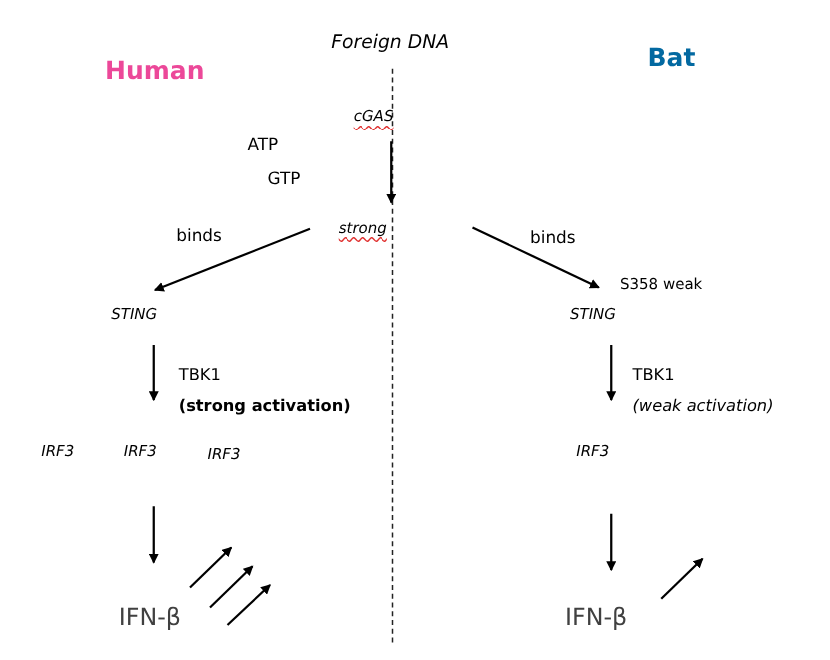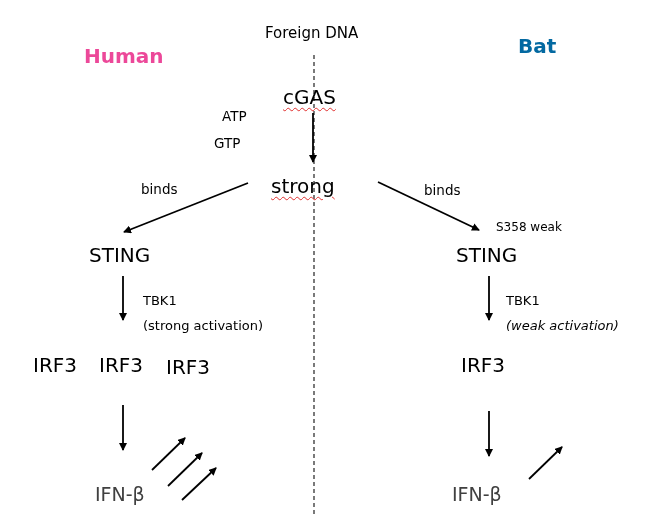--- a/index.html
+++ b/index.html
@@ -1,21 +1,21 @@
 <!DOCTYPE html>
 <html><head>
 <meta charset="utf-8">
 <style>
   html, body { margin: 0; padding: 0; background: #ffffff; }
   body { width: 664px; height: 528px; position: relative; overflow: hidden;
          font-family: "DejaVu Sans", "Liberation Sans", sans-serif; color: #000; }
   .lbl { position: absolute; white-space: nowrap; line-height: 1; }
   .species { font-weight: bold; font-size: 20px; }
-  .top { font-size: 15px; }
-  .node-lg { font-size: 20px; }
+  .top { font-size: 15px; font-style: italic; }
+  .node-lg { font-size: 12px; font-style: italic; }
   .small { font-size: 13.5px; }
   .tiny { font-size: 12px; }
   .mid { font-size: 13px; }
   .ifn { font-size: 19px; color: #404040; }
   .squiggle { text-decoration: underline wavy #e0302f; text-decoration-thickness: 1px; text-underline-offset: 3px; }
   svg#arrows { position: absolute; left: 0; top: 0; }
 </style>
 </head>
 <body>
 
@@ -42,28 +42,28 @@
       <line x1="529" y1="479" x2="562" y2="447" stroke="#000" stroke-width="1.8" marker-end="url(#ah)"></line>
     </g>
 </svg>
 
 <div class="lbl top" style="left:265px; top:26px;">Foreign DNA</div>
 
 <div class="lbl species" style="left: 84px; top: 46px; color: #ec4899;">Human</div>
 <div class="lbl species" style="left: 478px; top: 36px; color: #0369a1; margin-left: 40px;">Bat</div>
 
 <div class="lbl node-lg" style="left:283px; top:87px;"><span class="squiggle">cGAS</span></div>
-<div class="lbl small" style="left:222px; top:110px;">ATP</div>
+<div class="lbl small" style="left:198px; top:110px;">ATP</div>
 <div class="lbl small" style="left:214px; top:137px;text-align:right;">GTP</div>
 <div class="lbl node-lg" style="left:271px; top:176px;"><span class="squiggle">strong</span></div>
 
 <div class="lbl small" style="left:141px; top:183px;">binds</div>
 <div class="lbl node-lg" style="left:89px; top:245px;">STING</div>
 <div class="lbl mid" style="left:143px; top:294px;">TBK1</div>
-<div class="lbl mid" style="left:143px; top:319px;">(strong activation)</div>
+<div class="lbl mid" style="left:143px; top:319px;font-weight:bold;">(strong activation)</div>
 <div class="lbl node-lg" style="left:33px; top:355px;">IRF3</div>
 <div class="lbl node-lg" style="left:99px; top:355px;">IRF3</div>
 <div class="lbl node-lg" style="left:166px; top:357px;">IRF3</div>
 <div class="lbl ifn" style="left:95px; top:485px;">IFN-β</div>
 
 <div class="lbl small" style="left:424px; top:184px;">binds</div>
 <div class="lbl tiny" style="left:496px; top:221px;">S358 weak</div>
 <div class="lbl node-lg" style="left:456px; top:245px;">STING</div>
 <div class="lbl mid" style="left:506px; top:294px;">TBK1</div>
 <div class="lbl mid" style="left:506px; top:319px;font-style:italic;">(weak activation)</div>

